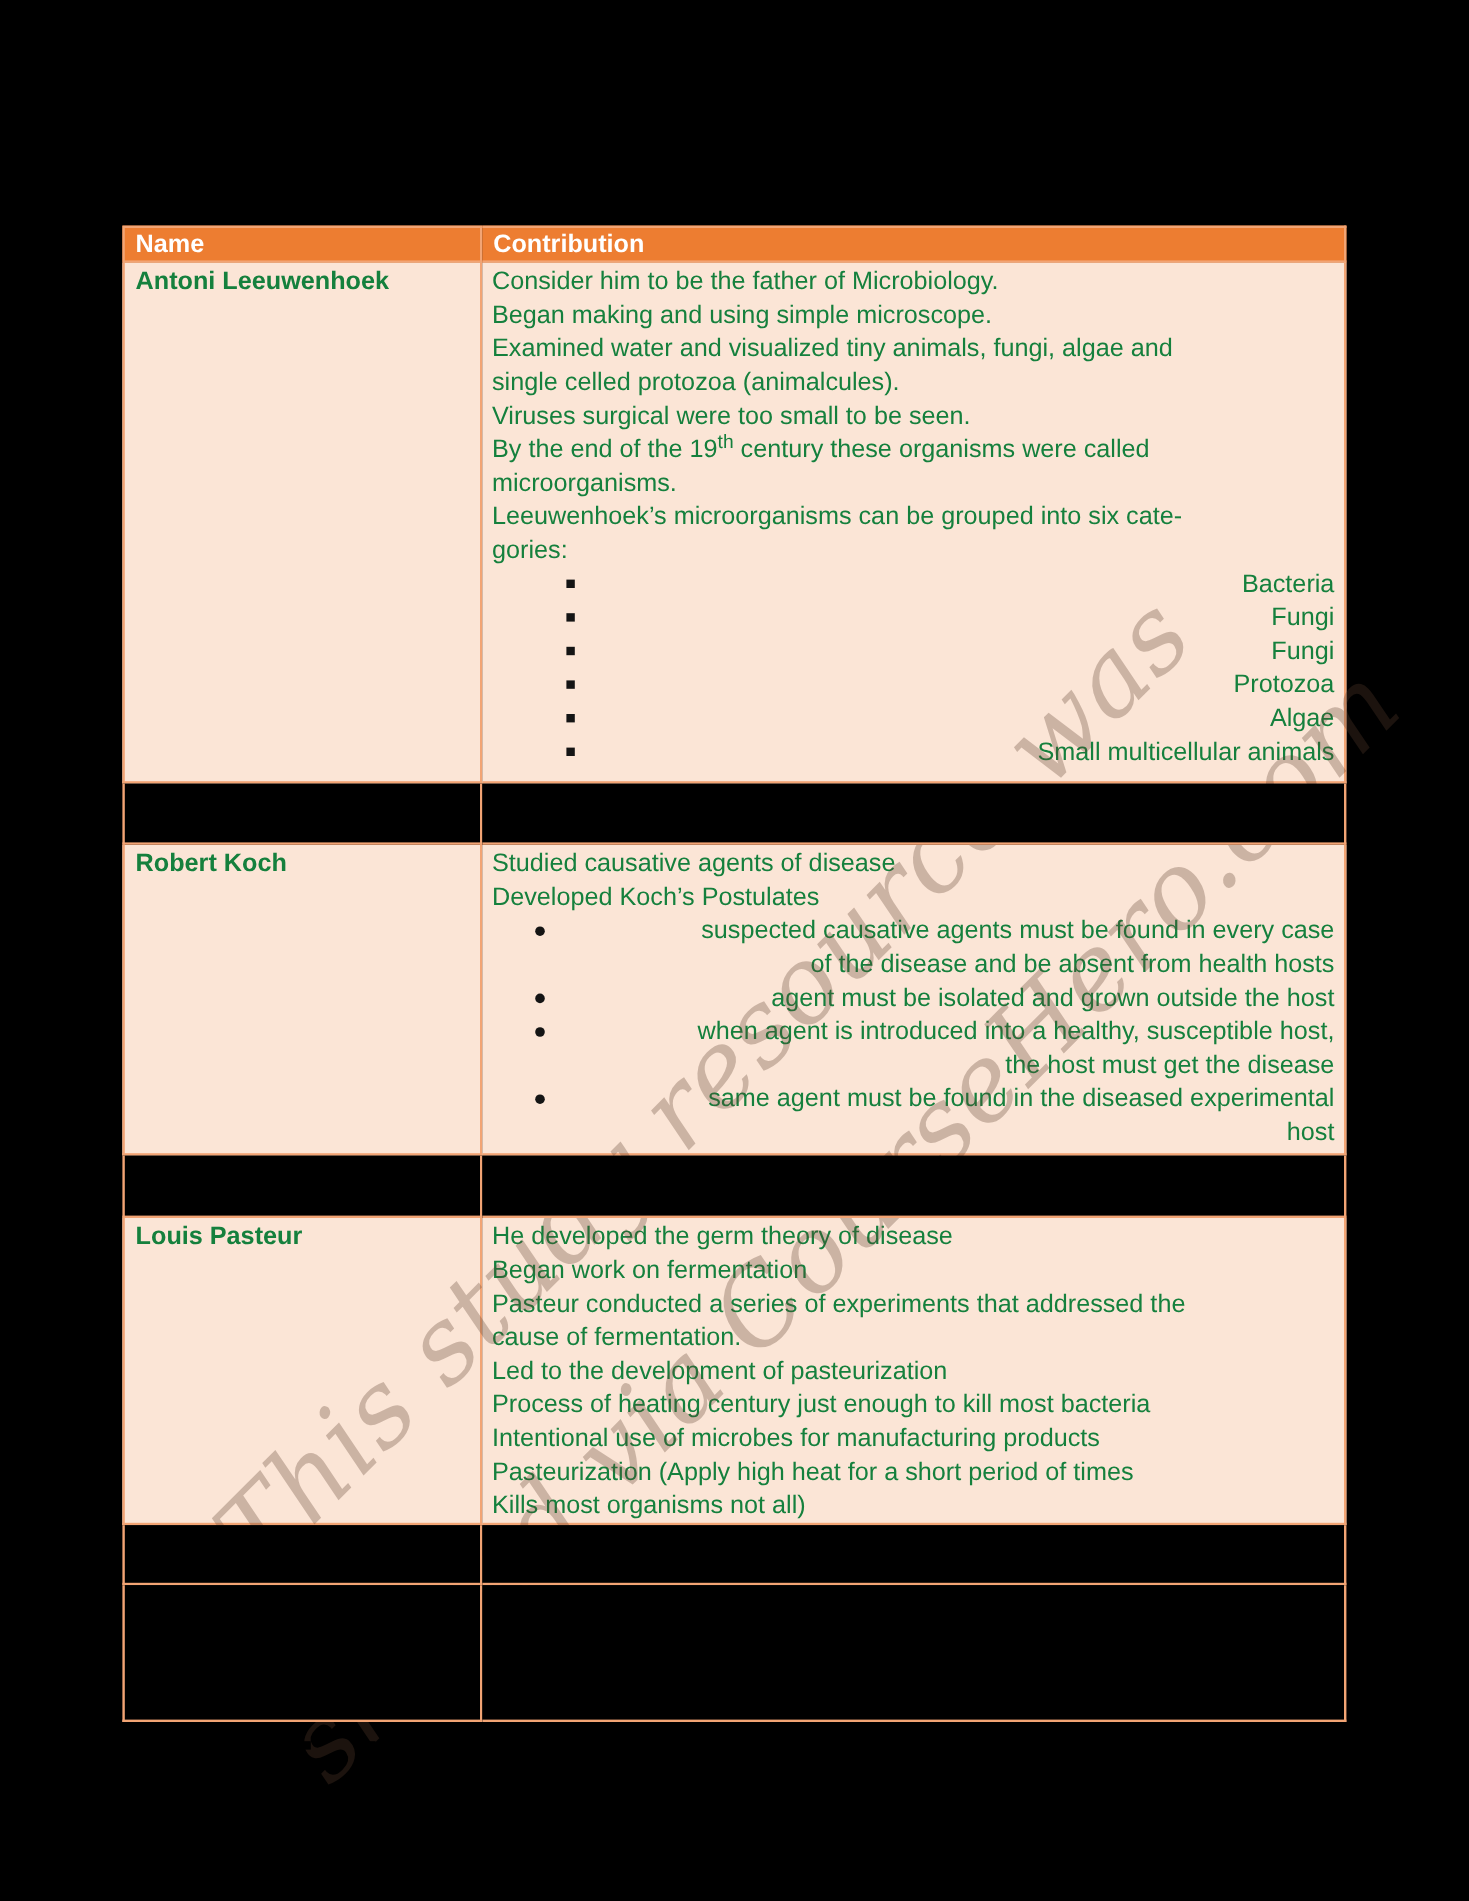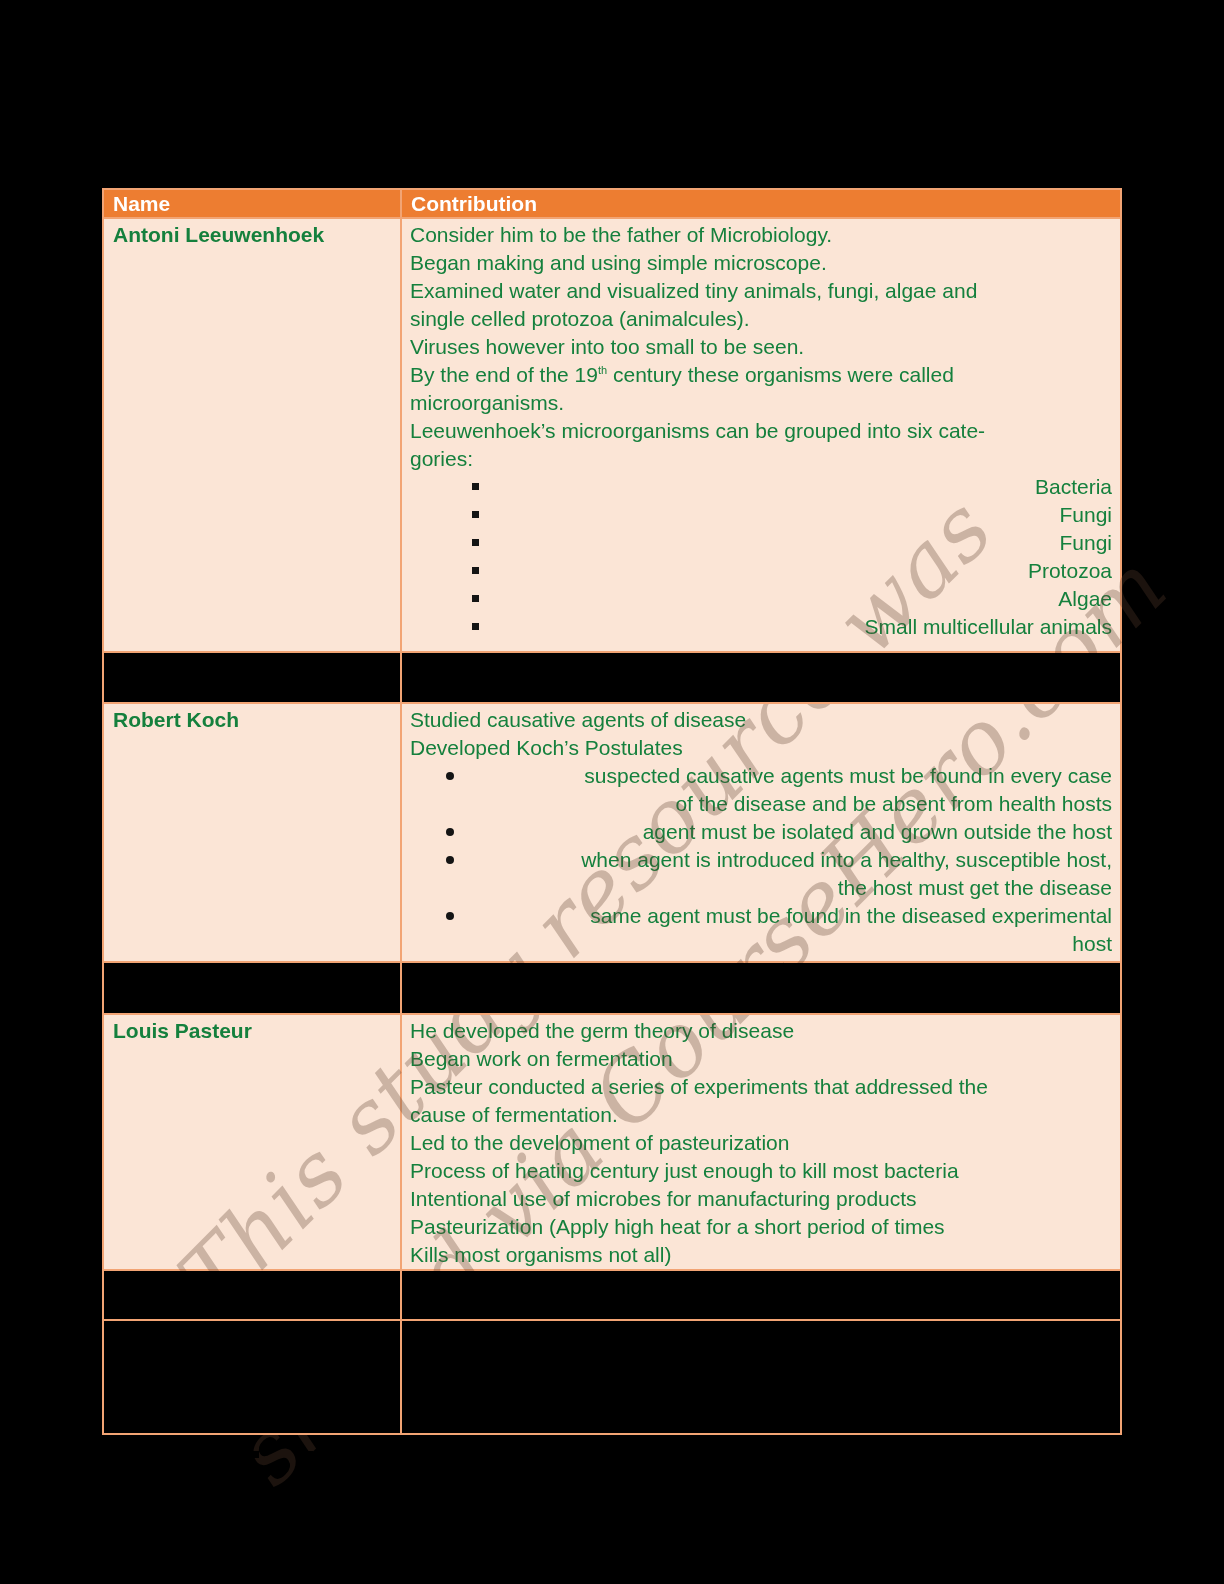--- a/index.html
+++ b/index.html
@@ -41,21 +41,21 @@
   #doc-table tbody tr:nth-child(7) { height:114px; }
   #doc-table tbody tr:nth-child(8) { height:23px; }
 
   .cell { background:#FBE5D6; color:#15803d; font-size:21px; line-height:28px; }
   .name-cell { font-weight:bold; padding:2px 6px 0 9px; }
   .body-cell { padding:2px 8px 0 8px; }
 
   .redacted-cell { background:#000000; position:relative; z-index:10; }
 
   .tline { white-space:nowrap; }
-  sup { font-size:11px; line-height:0; vertical-align:super; }
+  sup { font-size:16px; line-height:0; vertical-align:super; }
 
   ul.blist { list-style:none; margin:0; padding:0; }
   ul.blist li { position:relative;text-align:right; }
   ul.square li { padding-left:101px; }
   ul.square li::before {
     content:""; position:absolute; left:62px; top:10px;
     width:7px; height:7px; background:#141414;
   }
   ul.disc li { padding-left:75px; }
   ul.disc li::before {
@@ -103,21 +103,21 @@
       </tr>
     </thead>
     <tbody id="tbody">
         <tr>
           <td class="cell name-cell">Antoni Leeuwenhoek</td>
           <td class="cell body-cell">
             <div class="tline">Consider him to be the father of Microbiology.</div>
             <div class="tline">Began making and using simple microscope.</div>
             <div class="tline">Examined water and visualized tiny animals, fungi, algae and</div>
             <div class="tline">single celled protozoa (animalcules).</div>
-            <div class="tline">Viruses however into too small to be seen.</div>
+            <div class="tline">Viruses surgical were too small to be seen.</div>
             <div class="tline">By the end of the 19<sup>th</sup> century these organisms were called</div>
             <div class="tline">microorganisms.</div>
             <div class="tline">Leeuwenhoek’s microorganisms can be grouped into six cate-</div>
             <div class="tline">gories:</div>
             <ul class="blist square">
               <li>
                 <div class="tline">Bacteria</div>
               </li>
               <li>
                 <div class="tline">Fungi</div>

